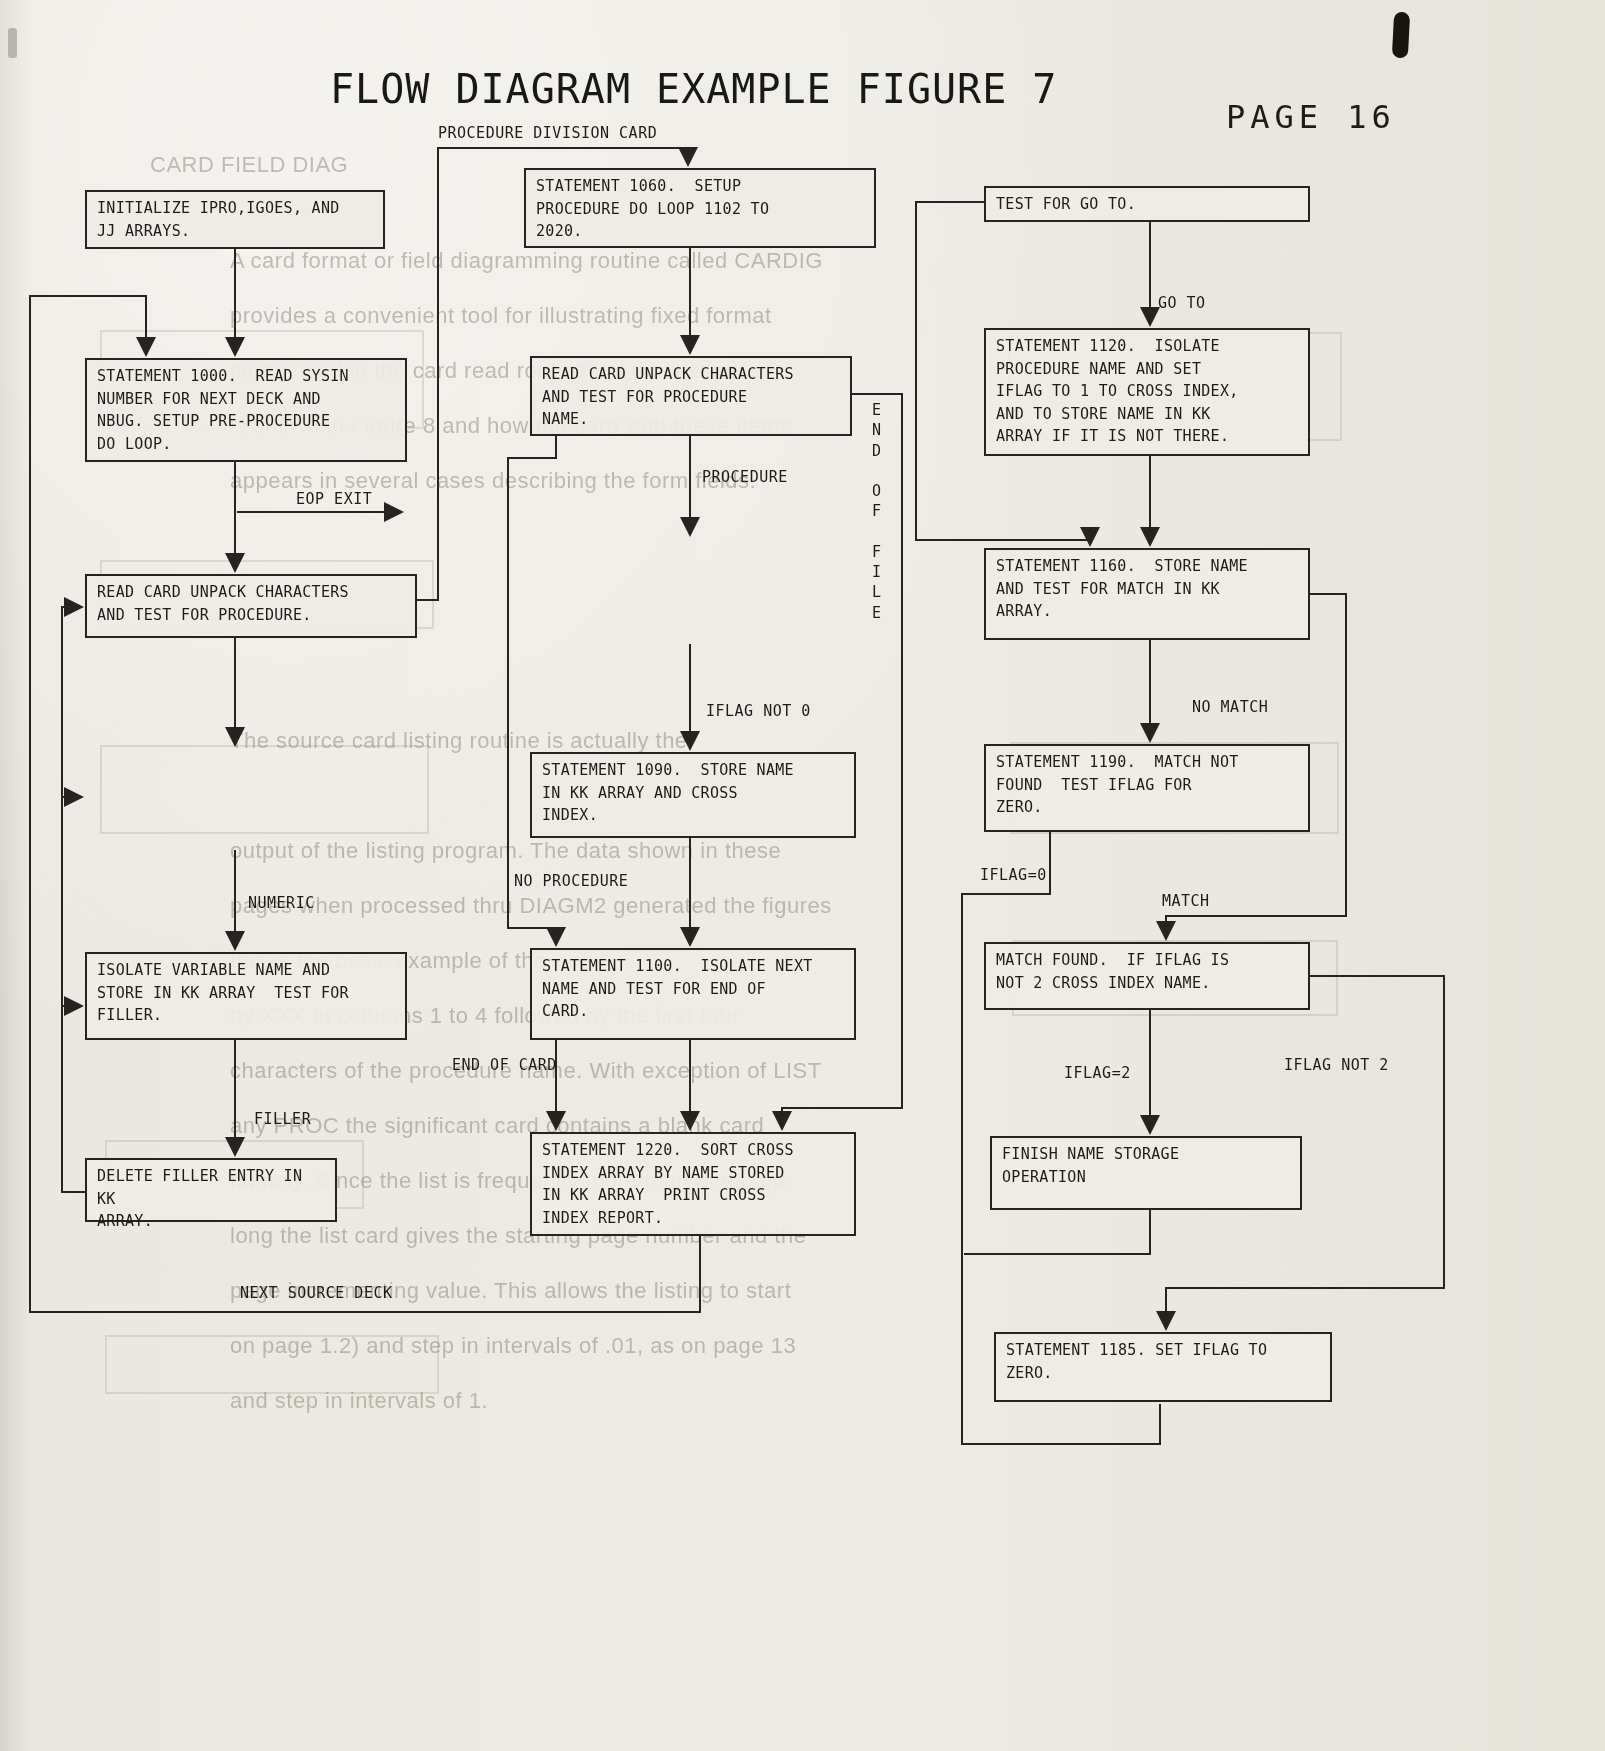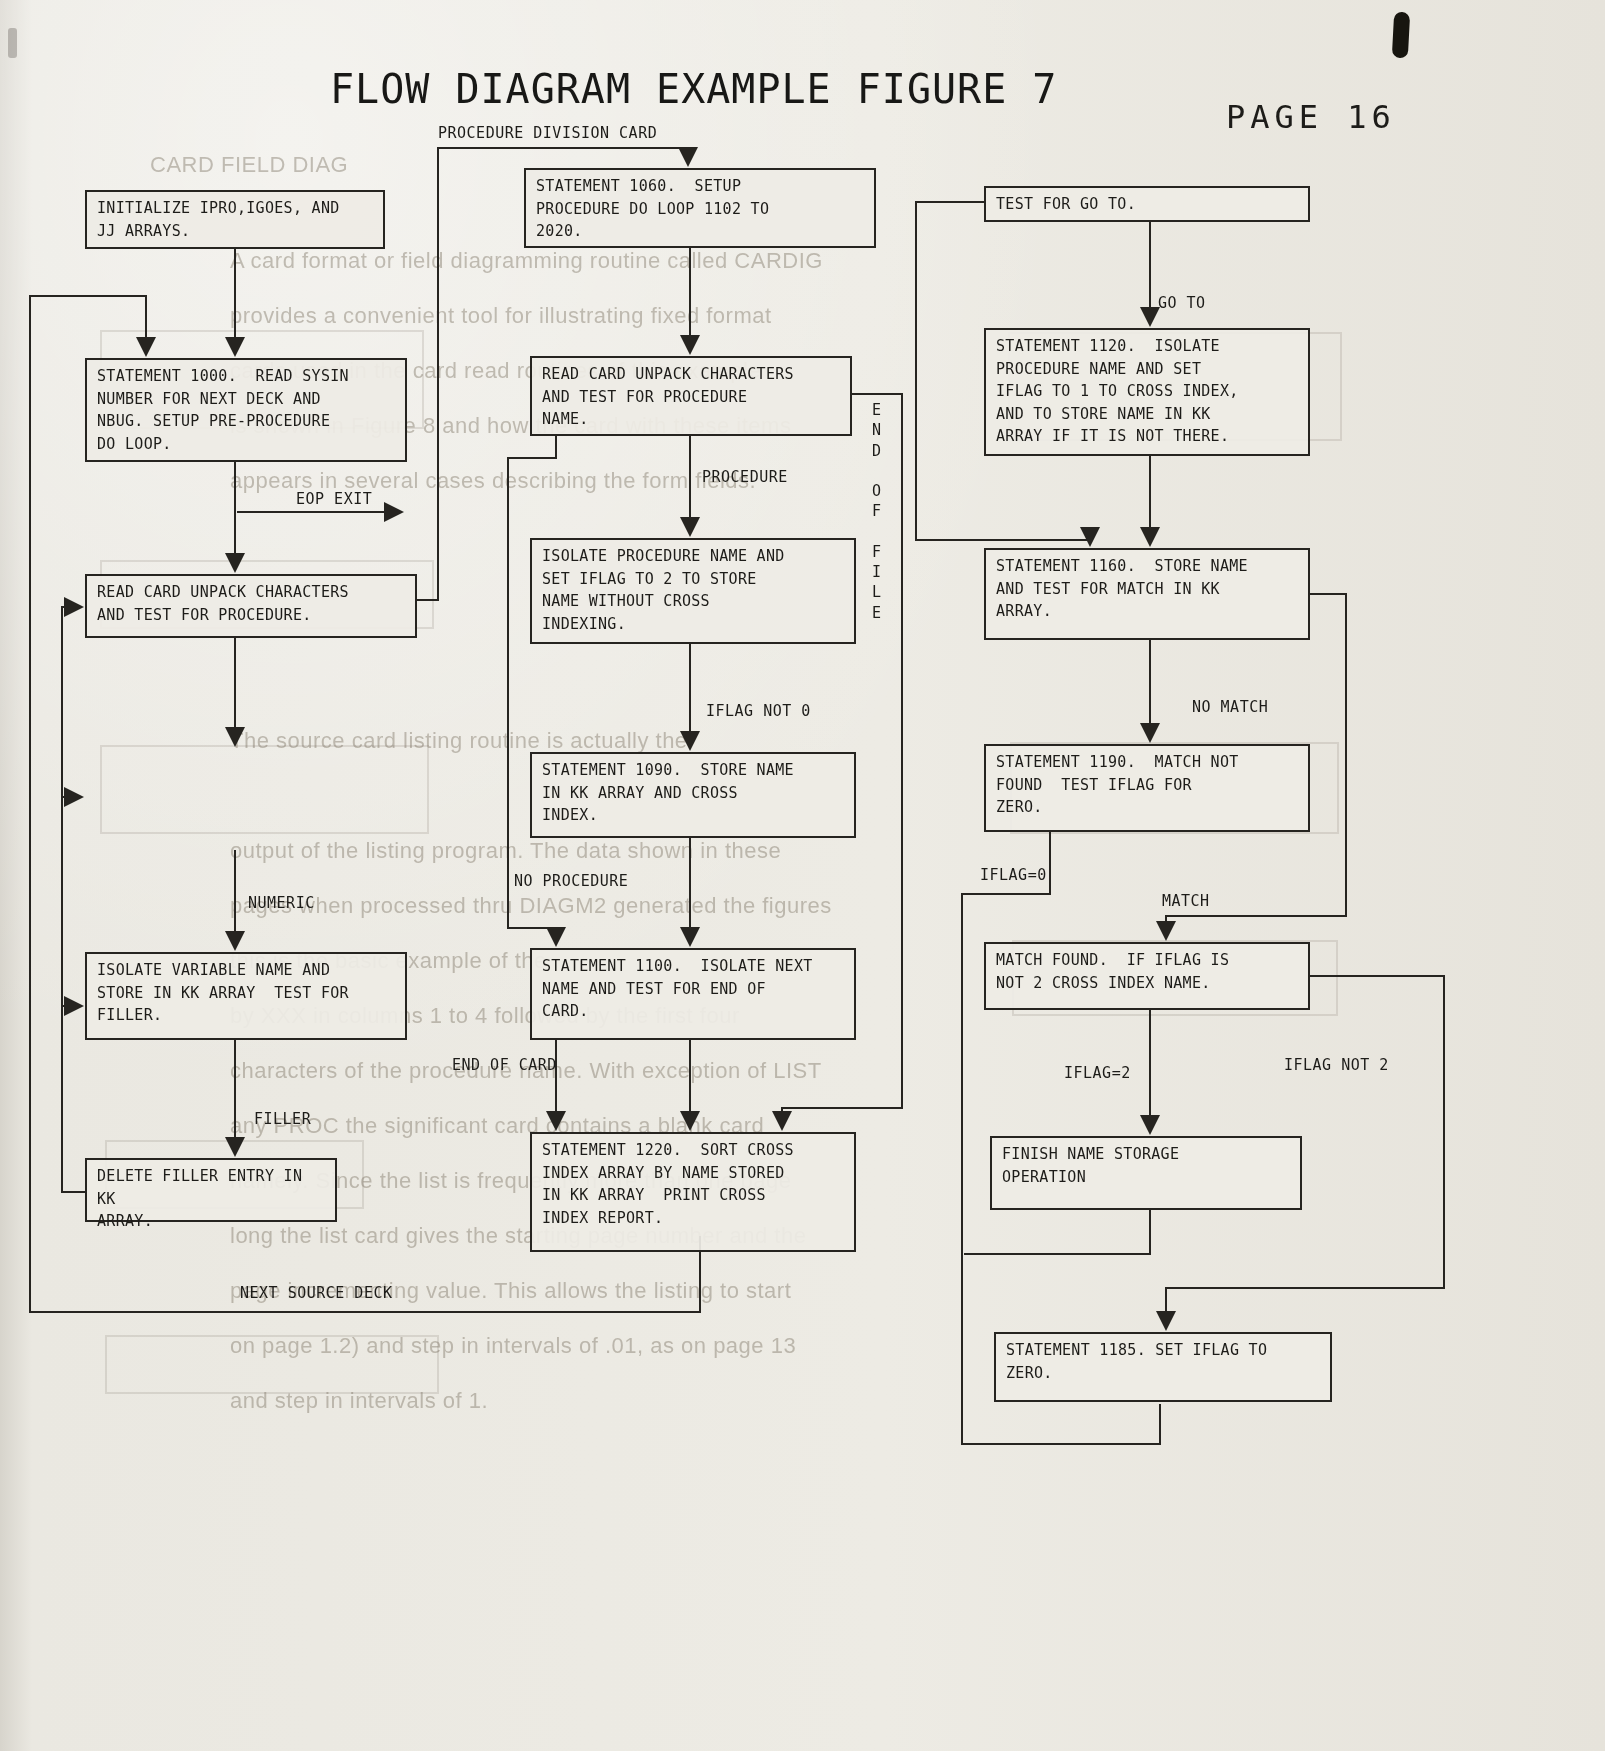--- a/index.html
+++ b/index.html
@@ -47,21 +47,21 @@
   #n2{left:85px;top:358px;width:322px;height:104px}
   #n3{left:85px;top:574px;width:332px;height:64px}
   #n4{left:85px;top:748px;width:322px;height:102px}
   #n5{left:85px;top:952px;width:322px;height:88px}
   #n6{left:85px;top:1158px;width:252px;height:64px}
   #n7{left:524px;top:168px;width:352px;height:80px}
   #n8{left:530px;top:356px;width:322px;height:80px}
   #n9{left:530px;top:538px;width:326px;height:106px}
   #n10{left:530px;top:752px;width:326px;height:86px}
   #n11{left:530px;top:948px;width:326px;height:92px}
-  #n12{left:530px;top:1132px;width:326px;height:120px}
+  #n12{left:530px;top:1132px;width:326px;height:104px}
   #n13{left:984px;top:186px;width:326px;height:36px}
   #n14{left:984px;top:328px;width:326px;height:128px}
   #n15{left:984px;top:548px;width:326px;height:92px}
   #n16{left:984px;top:744px;width:326px;height:88px}
   #n17{left:984px;top:942px;width:326px;height:68px}
   #n18{left:990px;top:1136px;width:312px;height:74px}
   #n19{left:994px;top:1332px;width:338px;height:70px}
   
   #l-pdc{left:438px;top:124px}
   #l-eop{left:296px;top:490px}
@@ -169,24 +169,20 @@
 STORE IN KK ARRAY  TEST FOR
 FILLER.</div>
   <div class="node" id="n6">DELETE FILLER ENTRY IN KK
 ARRAY.</div>
   <div class="node" id="n7">STATEMENT 1060.  SETUP
 PROCEDURE DO LOOP 1102 TO
 2020.</div>
   <div class="node" id="n8">READ CARD UNPACK CHARACTERS
 AND TEST FOR PROCEDURE
 NAME.</div>
-  <div class="node" id="n9">ISOLATE PROCEDURE NAME AND
-SET IFLAG TO 2 TO STORE
-NAME WITHOUT CROSS
-INDEXING.</div>
   <div class="node" id="n10">STATEMENT 1090.  STORE NAME
 IN KK ARRAY AND CROSS
 INDEX.</div>
   <div class="node" id="n11">STATEMENT 1100.  ISOLATE NEXT
 NAME AND TEST FOR END OF
 CARD.</div>
   <div class="node" id="n12">STATEMENT 1220.  SORT CROSS
 INDEX ARRAY BY NAME STORED
 IN KK ARRAY  PRINT CROSS
 INDEX REPORT.</div>

